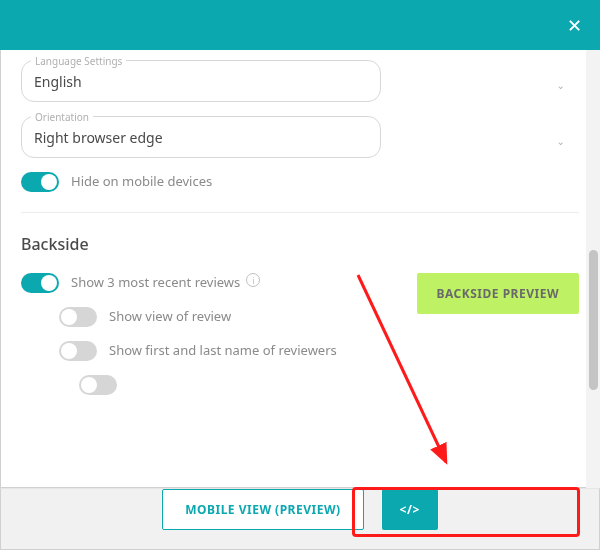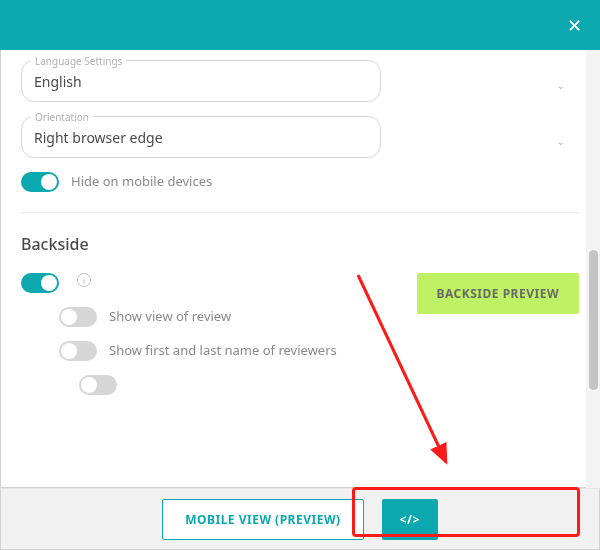--- a/index.html
+++ b/index.html
@@ -21,21 +21,21 @@
 .toggle.off{background:#d6d6d6}
 .knob{width:16px;height:16px;background:#fff;border-radius:50%;position:absolute;top:2px}
 .toggle.on .knob{right:2px}
 .toggle.off .knob{left:2px}
 .indent1{margin-left:38px}
 .indent2{margin-left:58px}
 .info{width:14px;height:14px;border:1px solid #c0c0c0;border-radius:50%;display:inline-flex;align-items:center;justify-content:center;font-size:9px;color:#c0c0c0;margin-left:6px}
 .backside-row{display:flex;align-items:flex-start;justify-content:space-between}
 .backside-left{flex:1}
 .btn-preview{background:#bef264;color:#6a6a6a;font-weight:700;font-size:12px;letter-spacing:.5px;border:none;padding:12px 20px;border-radius:2px;cursor:pointer}
-.footer{height:62px;background:#f1f1f1;display:flex;align-items:center;justify-content:center;gap:18px;padding:0 16px;border:1px solid #d0d0d0;border-top-color:#e6e6e6}
+.footer{height:62px;background:#f1f1f1;display:flex;align-items:flex-start;justify-content:center;gap:18px;padding:0 16px;border:1px solid #d0d0d0;border-top-color:#e6e6e6}
 .btn-outline{background:#fff;border:1.5px solid #0ca8b0;color:#0ca8b0;font-weight:700;font-size:12px;letter-spacing:.5px;padding:11px 22px;border-radius:2px;cursor:pointer}
 .btn-primary{background:#0ca8b0;border:none;color:#fff;font-weight:700;font-size:12px;letter-spacing:.5px;padding:12px 18px;border-radius:2px;cursor:pointer;display:inline-flex;align-items:center;gap:8px}
 .highlight{position:absolute;border:3px solid #ff1a1a;border-radius:4px;pointer-events:none}
 .scrollbar-track{position:absolute;right:0;top:50px;width:14px;height:438px;background:#f3f3f3}
 .scrollbar-thumb{position:absolute;right:2px;width:9px;background:#c4c4c4;border-radius:5px;cursor:pointer}
 svg.arrow{position:absolute;pointer-events:none}
 .content::-webkit-scrollbar{width:0}
 </style>
 </head>
 <body>
@@ -73,20 +73,21 @@
   <div class="divider"></div>
 
   <div class="section-title">Backside</div>
 
   <div class="backside-row">
     <div class="backside-left">
       <div class="toggle-row">
         <div class="toggle on">
               <div class="knob"></div>
             </div>
+        <span>Show 3 most recent reviews</span>
         <span class="info">i</span>
       </div>
       <div class="toggle-row indent1">
         <div class="toggle off">
               <div class="knob"></div>
             </div>
         <span>Show view of review</span>
       </div>
       <div class="toggle-row indent1">
         <div class="toggle off">

